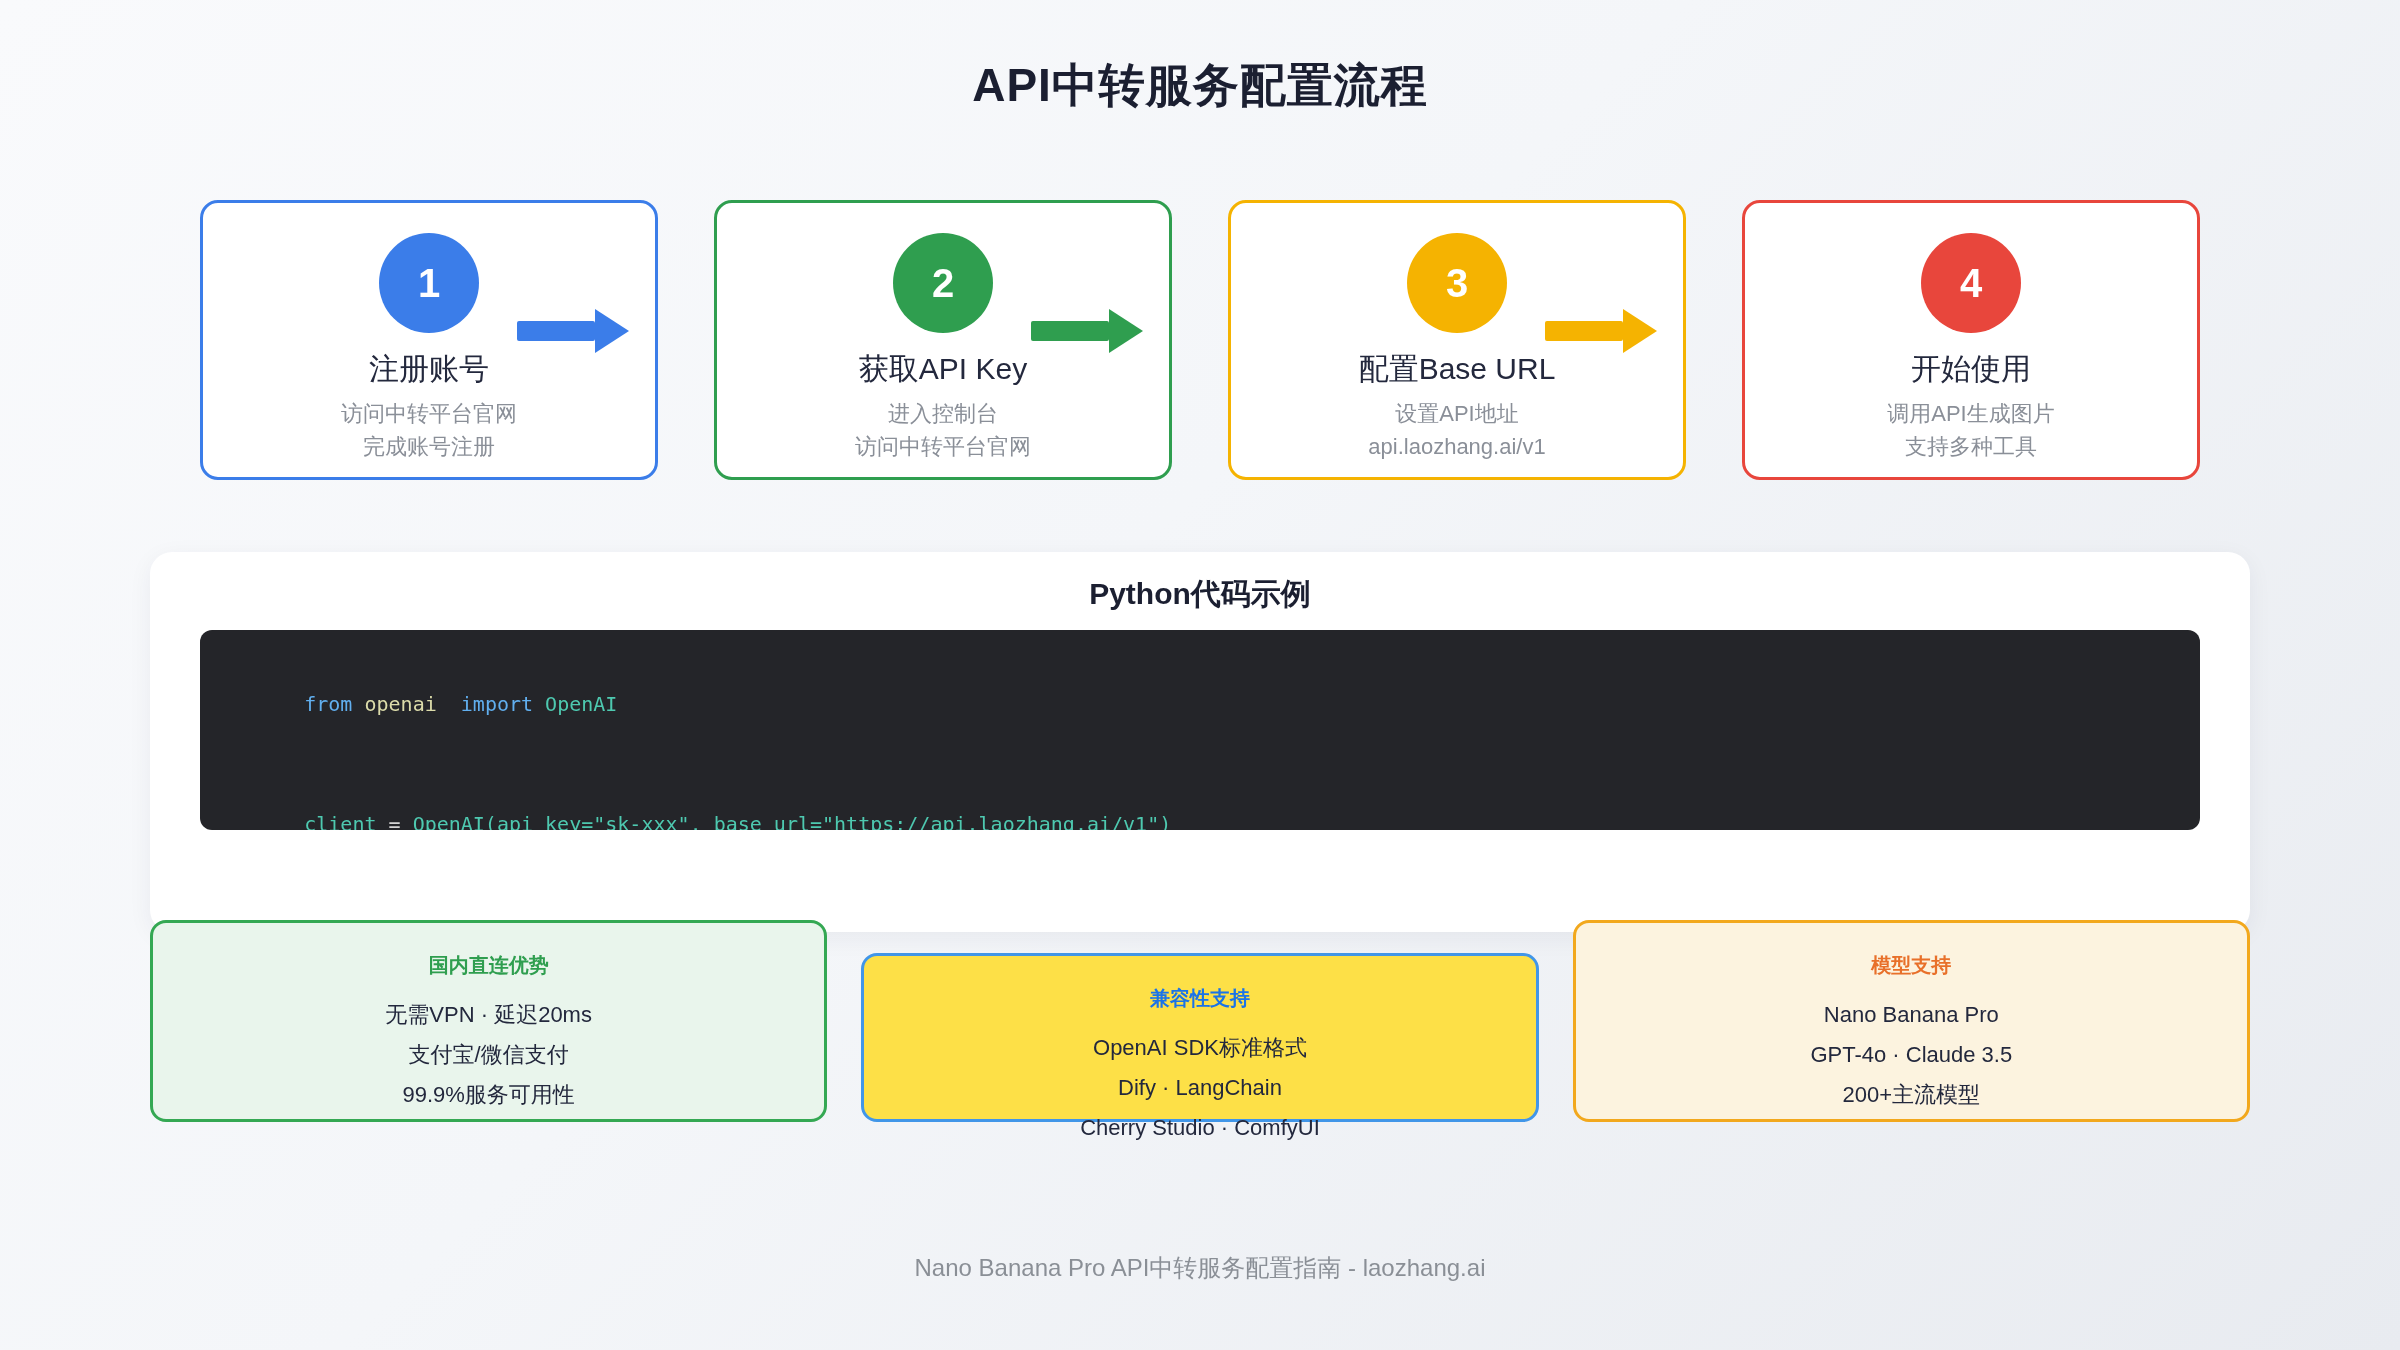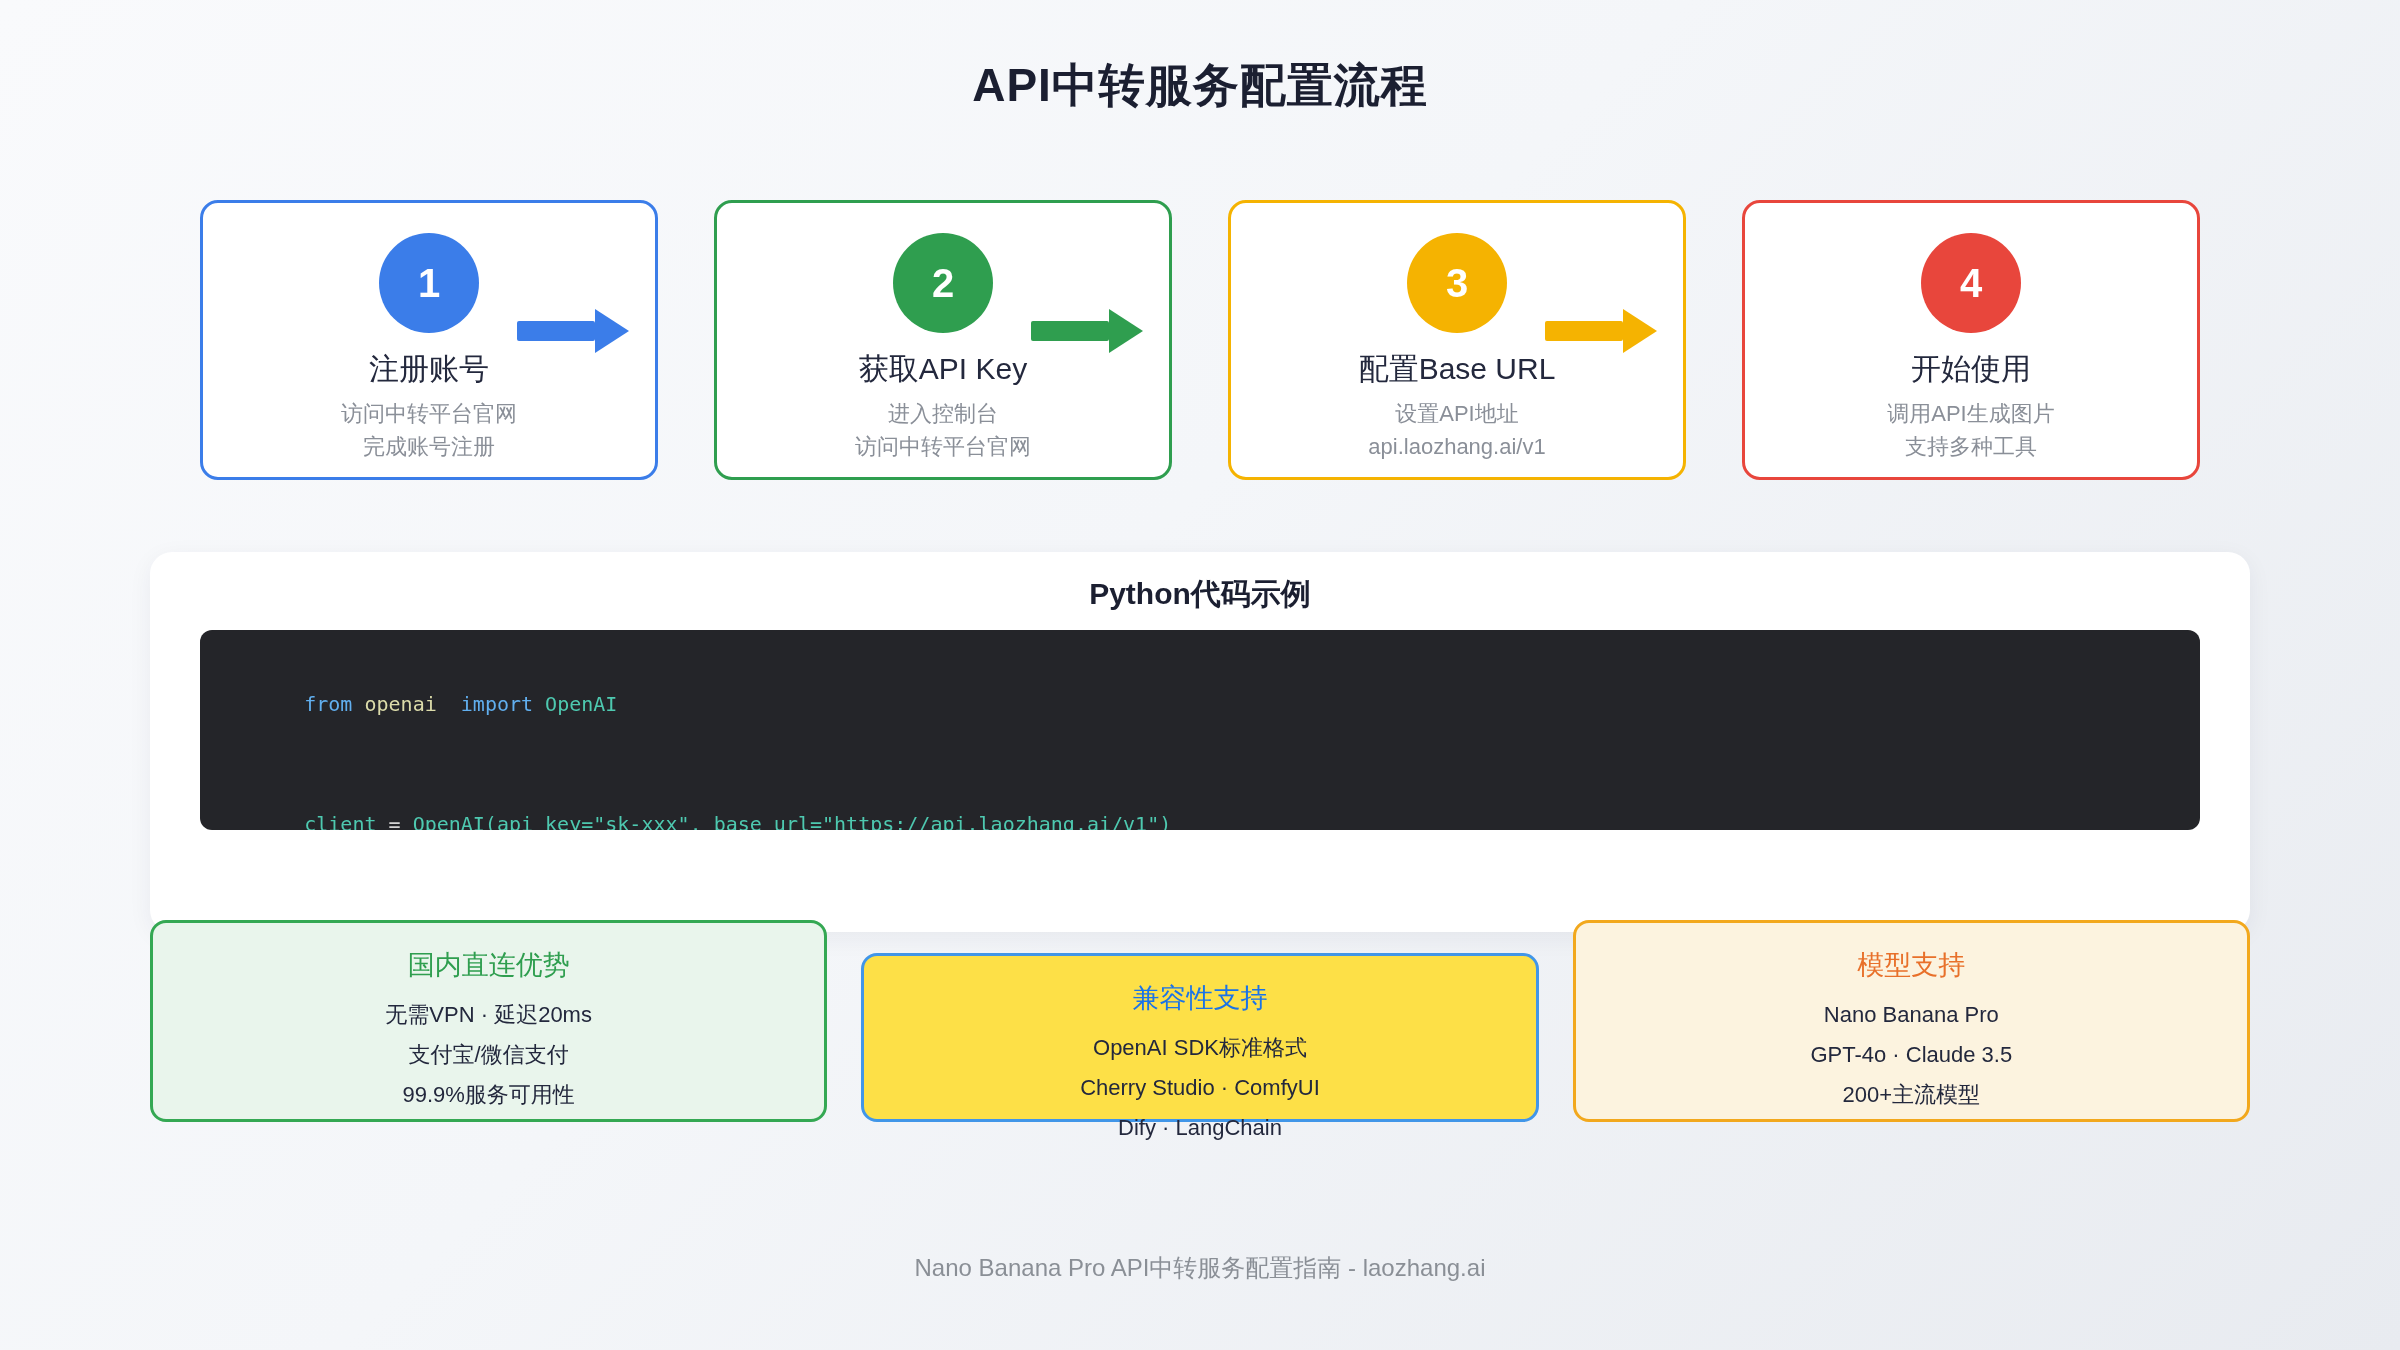--- a/index.html
+++ b/index.html
@@ -33,21 +33,21 @@
   .code-title{ margin-top:22px; text-align:center; font-size:30px; font-weight:800;
     color:#1b1f31; line-height:40px; }
   .code-block{ position:absolute; left:50px; top:78px; width:2000px; height:200px;
     border-radius:12px; padding:14px 32px; overflow:hidden; }
   .code-line{ font-family:"DejaVu Sans Mono","Liberation Mono",monospace;
     font-size:20px; line-height:40px; white-space:pre; }
   
   .features{ position:absolute; top:920px; left:150px; width:2100px; height:202px;
     display:flex; gap:34px; }
   .feature-card{ flex:1; border:3px solid #ccc; border-radius:16px; text-align:center; }
-  .feature-title{ margin-top:24px; font-size:27px; font-weight:400; line-height:36px; }
+  .feature-title{ margin-top:24px; font-size:20px; font-weight:700; line-height:36px; }
   .feature-lines{ margin-top:12px; }
   .feature-line{ font-size:22px; line-height:40px; color:#23283d; }
   
   .footer{ position:absolute; top:1248px; left:0; width:100%; text-align:center;
     font-size:24px; line-height:40px; color:#8a8f96; }
 </style>
 </head>
 <body>
 
 <div class="page-title">API中转服务配置流程</div>
@@ -125,22 +125,22 @@
       <div class="feature-line">无需VPN · 延迟20ms</div>
       <div class="feature-line">支付宝/微信支付</div>
       <div class="feature-line">99.9%服务可用性</div>
     </div>
   </div>
 
   <div class="feature-card" style="background: #fde047; border-color: rgb(65, 150, 232); margin-top: 33px;">
     <div class="feature-title" style="color: rgb(26, 115, 232);">兼容性支持</div>
     <div class="feature-lines">
       <div class="feature-line">OpenAI SDK标准格式</div>
+      <div class="feature-line">Dify · LangChain</div>
       <div class="feature-line">Cherry Studio · ComfyUI</div>
-      <div class="feature-line">Dify · LangChain</div>
     </div>
   </div>
 
   <div class="feature-card" style="background: rgb(252, 243, 223); border-color: rgb(242, 168, 29);">
     <div class="feature-title" style="color: rgb(232, 112, 42);">模型支持</div>
     <div class="feature-lines">
       <div class="feature-line">Nano Banana Pro</div>
       <div class="feature-line">GPT-4o · Claude 3.5</div>
       <div class="feature-line">200+主流模型</div>
     </div>

